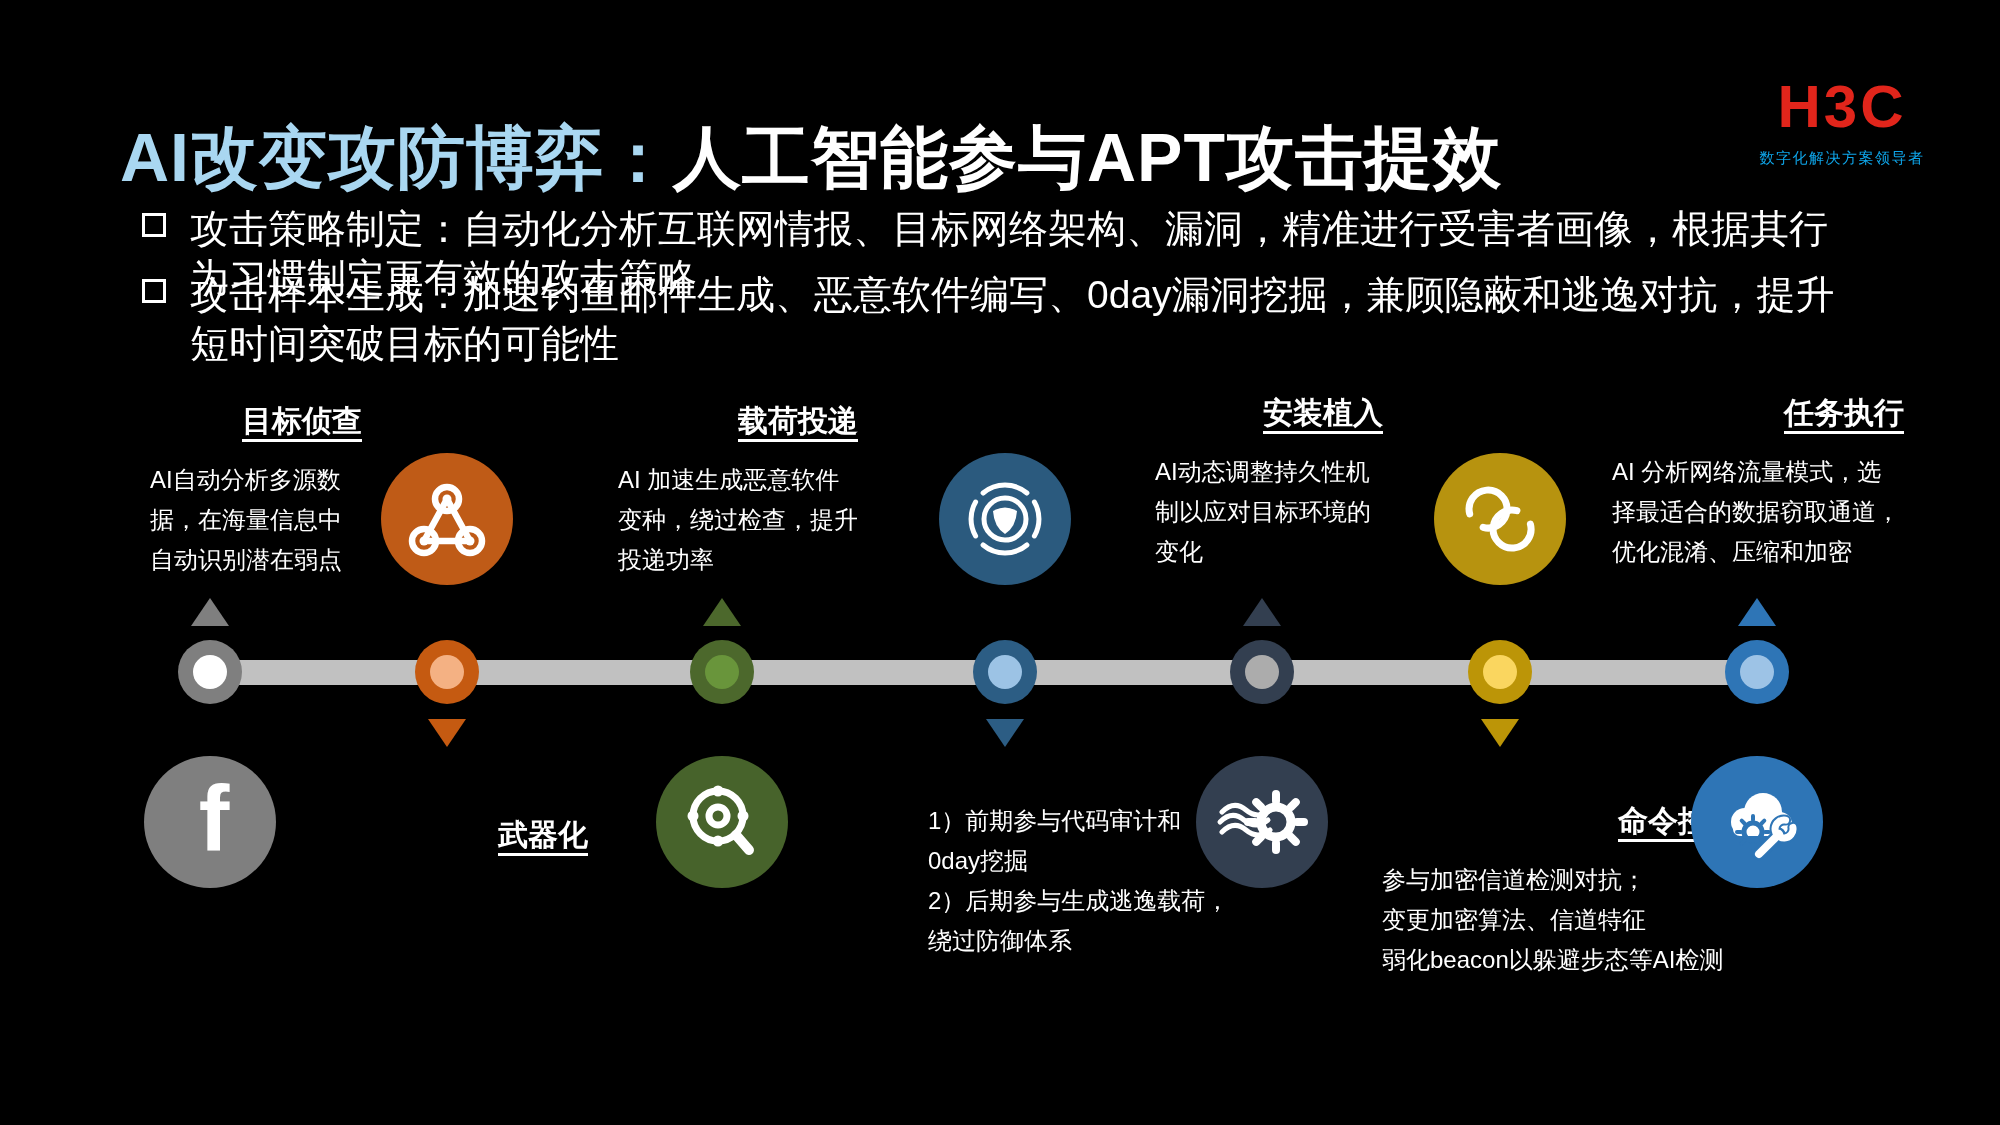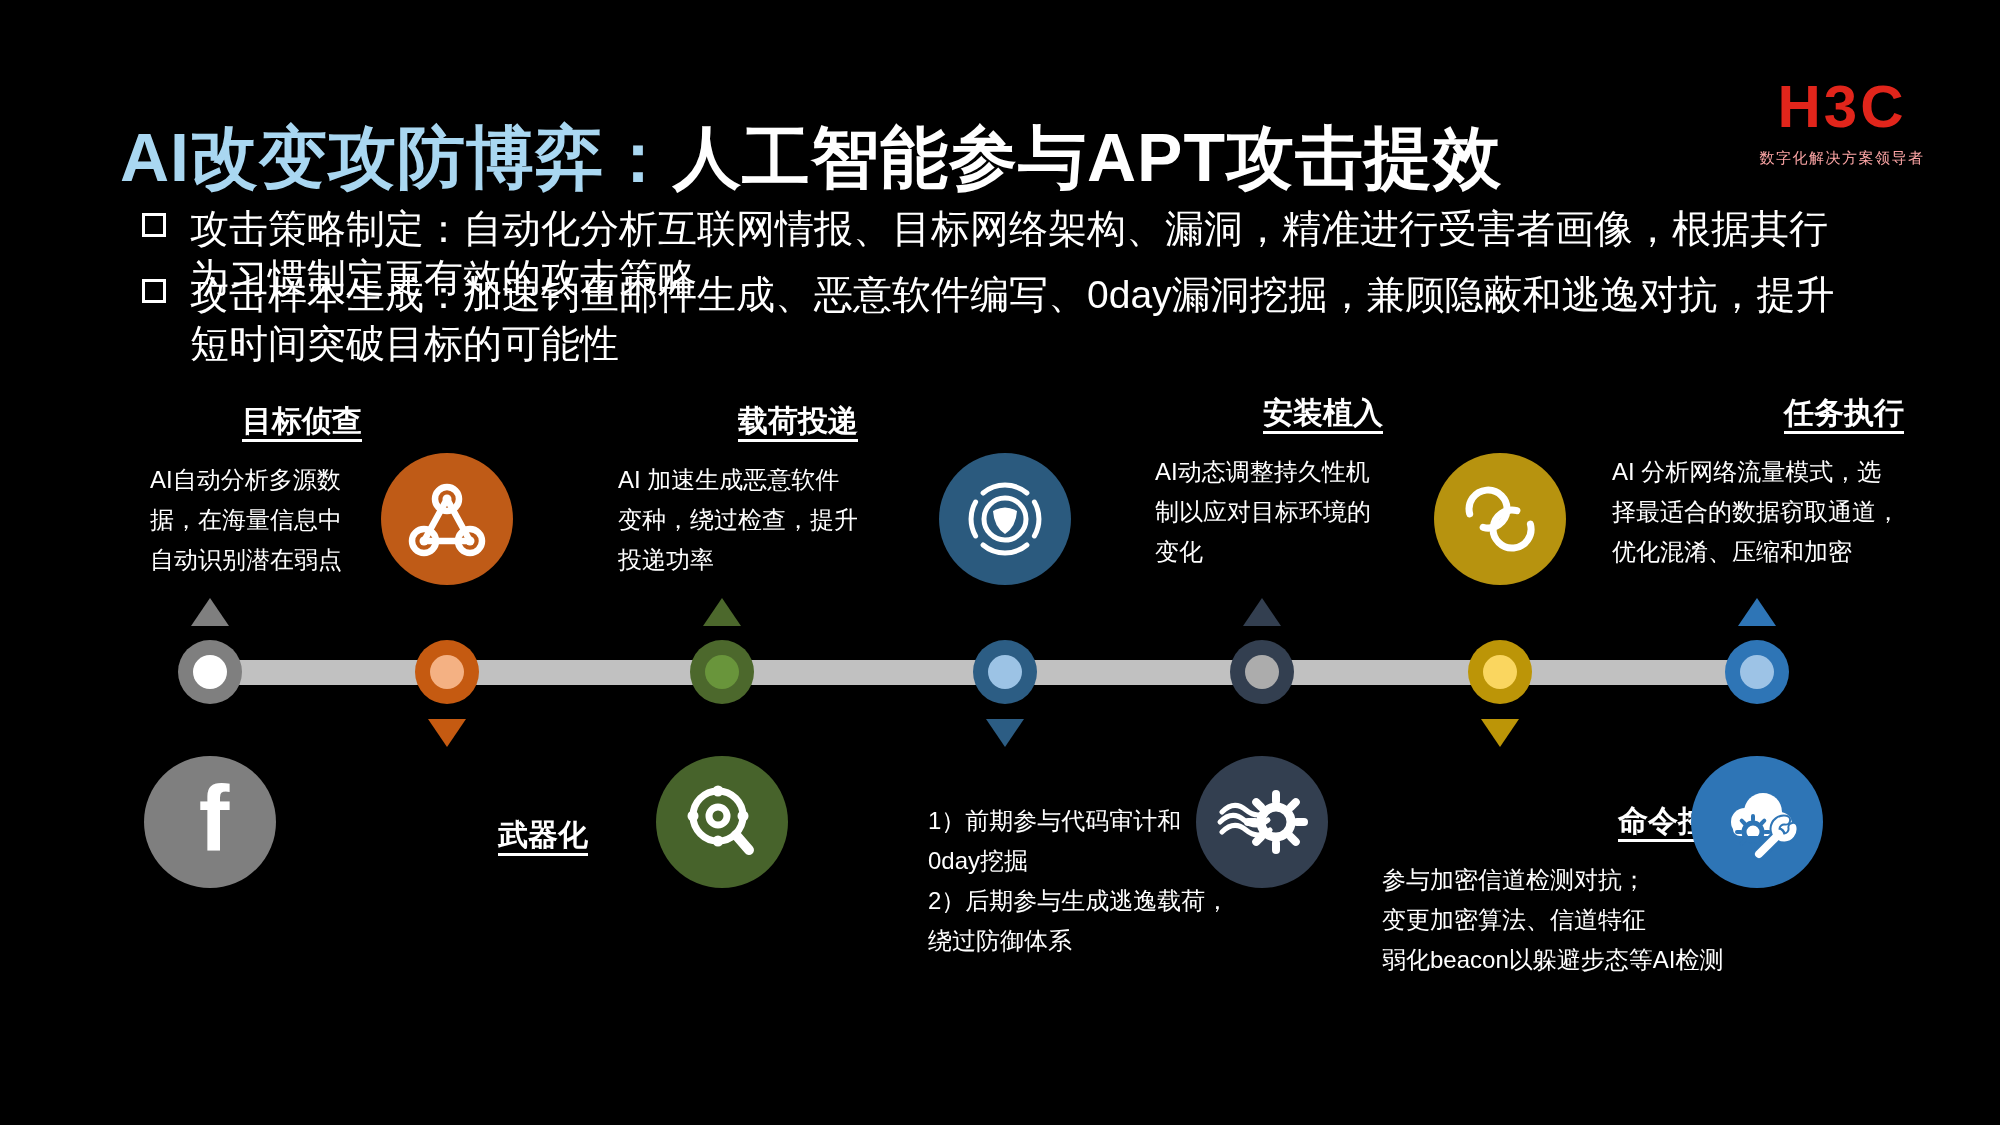--- a/index.html
+++ b/index.html
@@ -5,21 +5,21 @@
   html,body{margin:0;padding:0;background:#000;}
   .slide{position:relative;width:1948px;height:1125px;background:#000000;overflow:hidden;
          font-family:"Liberation Sans","DejaVu Sans",sans-serif;color:#FFFFFF;margin-top:19px;}
 
   
   .page-title{position:absolute;left:120px;top:48px;font-size:68px;font-weight:800;letter-spacing:1px;white-space:nowrap;}
   .title-hl{color:#A9D7F1;}
   .title-rest{color:#FFFFFF;}
   .brand{position:absolute;left:1752px;top:58px;width:180px;text-align:center;}
   .brand-logo{color:#E1251B;font-size:60px;font-weight:800;letter-spacing:3px;line-height:1;}
-  .brand-tagline{margin-top:12px;color:#fca5a5;font-size:15px;letter-spacing:1.5px;white-space:nowrap;}
+  .brand-tagline{margin-top:12px;color:#0ea5e9;font-size:15px;letter-spacing:1.5px;white-space:nowrap;}
 
   
   .bullet{position:absolute;left:142px;width:1720px;display:flex;gap:24px;font-size:39px;line-height:1.25;}
   .bullet .sq{width:18px;height:18px;border:3px solid #FFFFFF;margin-top:8px;flex:none;}
   .bullet-1{top:186px;}
   .bullet-2{top:252px;}
 
   
   .tl-bar{position:absolute;left:198px;top:641px;width:1572px;height:25px;background:#C1C1C1;}
   .node{position:absolute;top:621px;width:64px;height:64px;border-radius:50%;

